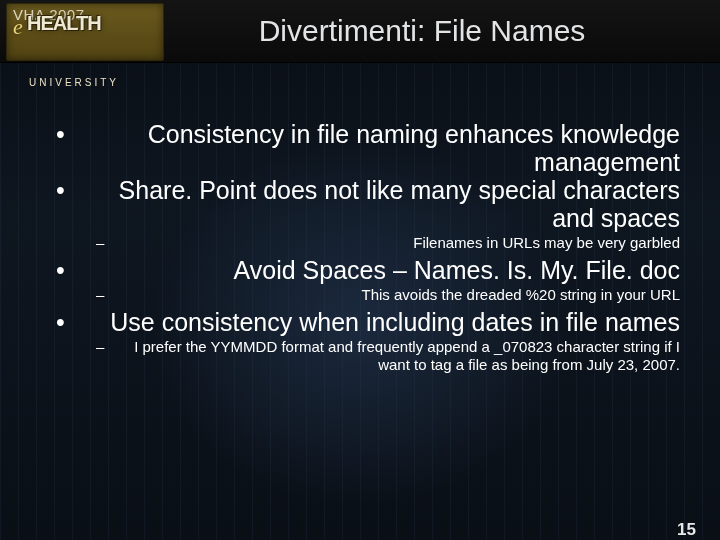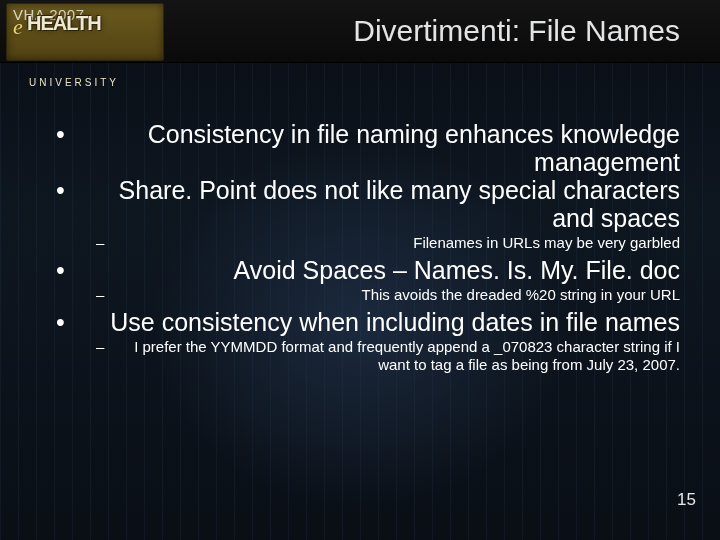--- a/index.html
+++ b/index.html
@@ -46,21 +46,21 @@
     position:absolute;left:20px;top:8px;
     font-weight:700;font-size:20px;letter-spacing:-1px;
     color:#efe9d3;
     text-shadow:1px 1px 0 #2a2308, -1px -1px 0 #2a2308, 0 0 6px rgba(0,0,0,0.6);
   }
   .logo .univ{
     position:absolute;left:22px;top:38px;
     font-size:10px;letter-spacing:3px;color:#e9e2c4;margin-top:35px;
   }
   .slide-title{
-    flex:1;text-align:right;
+    flex:1;text-align:center;
     font-size:30px;color:#e3e4e6;
     padding-right:40px;
   }
 
   
   .content{
     position:absolute;left:52px;right:40px;top:120px;text-align:right;
   }
   ul.lvl1{list-style:none;margin:0;padding:0}
   ul.lvl1 > li{
@@ -75,22 +75,22 @@
   ul.lvl2{list-style:none;margin:2px 0 4px 0;padding:0}
   ul.lvl2 > li{
     position:relative;padding-left:30px;margin-left:10px;
     font-size:15px;line-height:1.2;
   }
   ul.lvl2 > li::before{
     content:"–";position:absolute;left:6px;top:0;color:#fff;
   }
 
   .pagenum{
-    position:absolute;right:24px;bottom:30px;
-    font-size:17px;color:#e8e8e8;
+    position:absolute;right:24px;bottom:0;
+    font-size:17px;color:#e8e8e8;font-weight:bold;
   }
 </style>
 </head>
 <body>
 
 <div class="topbar">
   <div class="logo">
     <span class="vha">VHA 2007</span>
     <span class="e">e</span>
     <span class="health">HEALTH</span>

